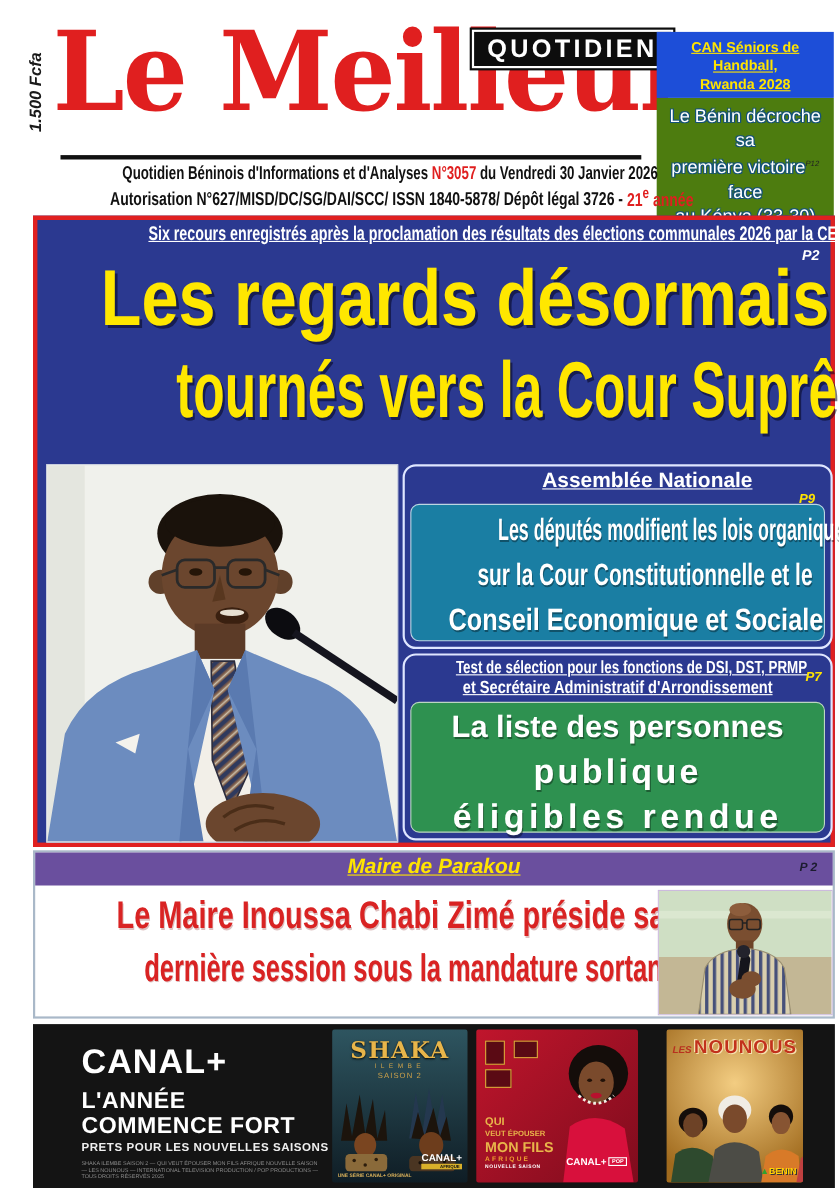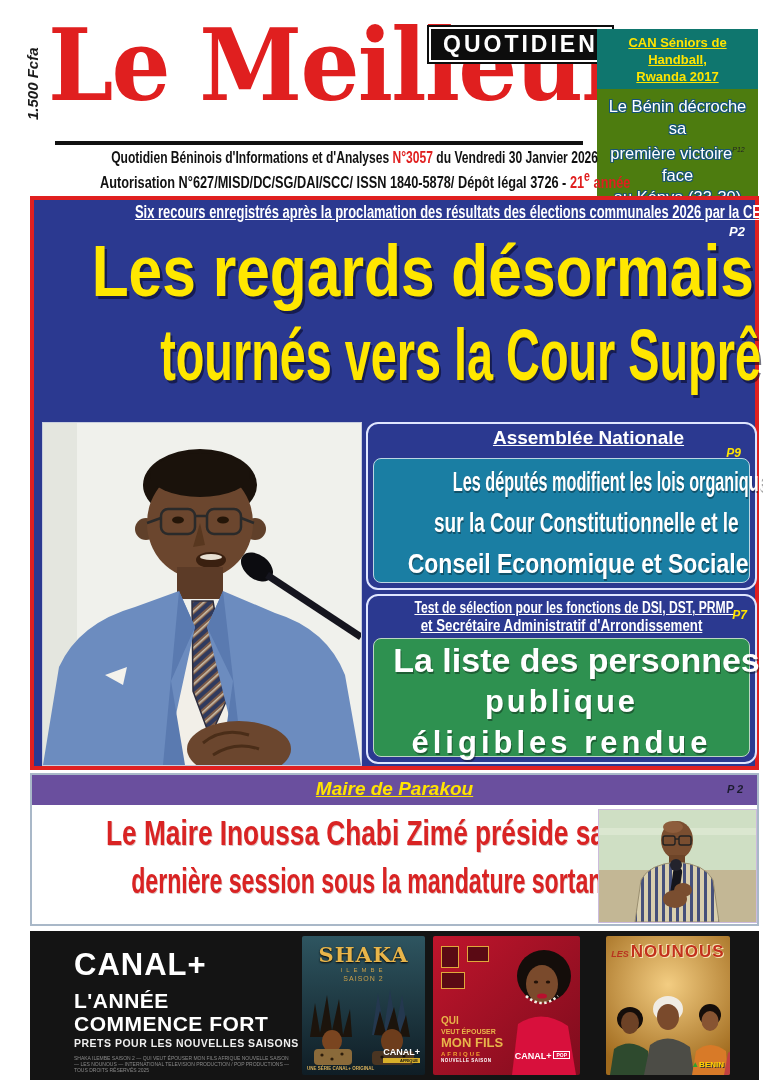--- a/index.html
+++ b/index.html
@@ -14,21 +14,21 @@
   .logo{left:48px;top:10px;font-family:"DejaVu Serif",serif;font-weight:bold;
         font-size:100px;line-height:1.1;color:#e01f1f;letter-spacing:-2px;white-space:nowrap;
         transform:scaleX(.93);transform-origin:0 0;}
   .logo-rule{left:55px;top:141px;width:528px;height:4px;background:#111;}
   .badge{left:429px;top:27px;background:#0d0d0d;color:#fff;font-weight:bold;font-size:23px;
          letter-spacing:3px;padding:2px 12px;border:2px solid #fff;box-shadow:0 0 0 2px #0d0d0d;}
   .subtitle{left:30px;top:148px;width:560px;font-weight:bold;font-size:17px;color:#111;}
   .red{color:#e01f1f;}
   
   .sports{left:597px;top:29px;width:161px;}
-  .sports-k{background:#0f766e;color:#ffe400;font-weight:bold;font-size:13px;line-height:17px;
+  .sports-k{background:#1d4ed8;color:#ffe400;font-weight:bold;font-size:13px;line-height:17px;
             text-align:center;padding:5px 2px 4px;}
   .sports-k span{text-decoration:underline;}
   .sports-b{background:#4d7c0f;border-radius:0 0 12px 12px;color:#fff;font-weight:normal;
             font-size:16.5px;line-height:22px;text-align:center;padding:6px 2px 12px;
             text-shadow:1px 1px 0 #14527a,-1px -1px 0 #14527a,1px -1px 0 #14527a,-1px 1px 0 #14527a;}
   .sports-b sup{font-size:7px;color:#222;text-shadow:none;font-style:italic;}
   
   .lead{left:30px;top:196px;width:729px;height:574px;background:#2b3990;
         border:4px solid #e02020;box-sizing:border-box;}
   .lead-kicker{top:2px;left:0;font-weight:bold;font-size:18px;color:#fff;
@@ -105,21 +105,21 @@
 <div class="page">
 
   <div class="abs price">1.500 Fcfa</div>
   <div class="abs logo">Le Meilleur</div>
   <div class="abs logo-rule"></div>
   <div class="abs badge">QUOTIDIEN</div>
 
   <div class="abs sports">
     <div class="sports-k">
       <span>CAN Séniors de Handball,</span><br>
-      <span>Rwanda 2017</span>
+      <span>Rwanda 2028</span>
     </div>
     <div class="sports-b">
       <span>Le Bénin décroche sa</span><br>
       <span>première victoire</span><sup>P12</sup><span> face</span><br>
       <span>au Kénya (33-30)</span>
     </div>
   </div>
 
   <div class="abs subtitle">
     <span class="fit" style="transform:scaleX(.71);"><span>Quotidien Béninois d'Informations et d'Analyses </span><span class="red">N°3057</span><span> du Vendredi 30 Janvier 2026</span></span>
@@ -182,21 +182,21 @@
         <span class="fit iline" style="font-size:28px;transform:scaleX(.68);">sur la Cour Constitutionnelle et le</span>
         <span class="fit iline" style="font-size:28px;transform:scaleX(.82);">Conseil Economique et Sociale</span>
       </div>
     </div>
 
     <div class="abs sbox sbox2">
       <span class="abs fit sbox-h2a">Test de sélection pour les fonctions de DSI, DST, PRMP</span>
       <span class="abs fit sbox-h2b">et Secrétaire Administratif d'Arrondissement</span>
       <span class="abs pref-y" style="right:8px;top:12px;">P7</span>
       <div class="abs inner2">
-        <span class="fit iline" style="font-size:34px;margin-top:1px;margin-left:15px;">La liste des personnes</span>
+        <span class="fit iline" style="font-size:28px;margin-top:1px;">La liste des personnes</span>
         <span class="fit iline" style="font-size:31px;letter-spacing:3px;">publique</span>
         <span class="fit iline" style="font-size:31px;letter-spacing:4px;">éligibles rendue</span>
       </div>
     </div>
   </div>
 
   <div class="abs parakou">
     <div class="abs pk-strip">
       <span class="abs fit pk-title">Maire de Parakou</span>
       <span class="abs pk-pref">P 2</span>

